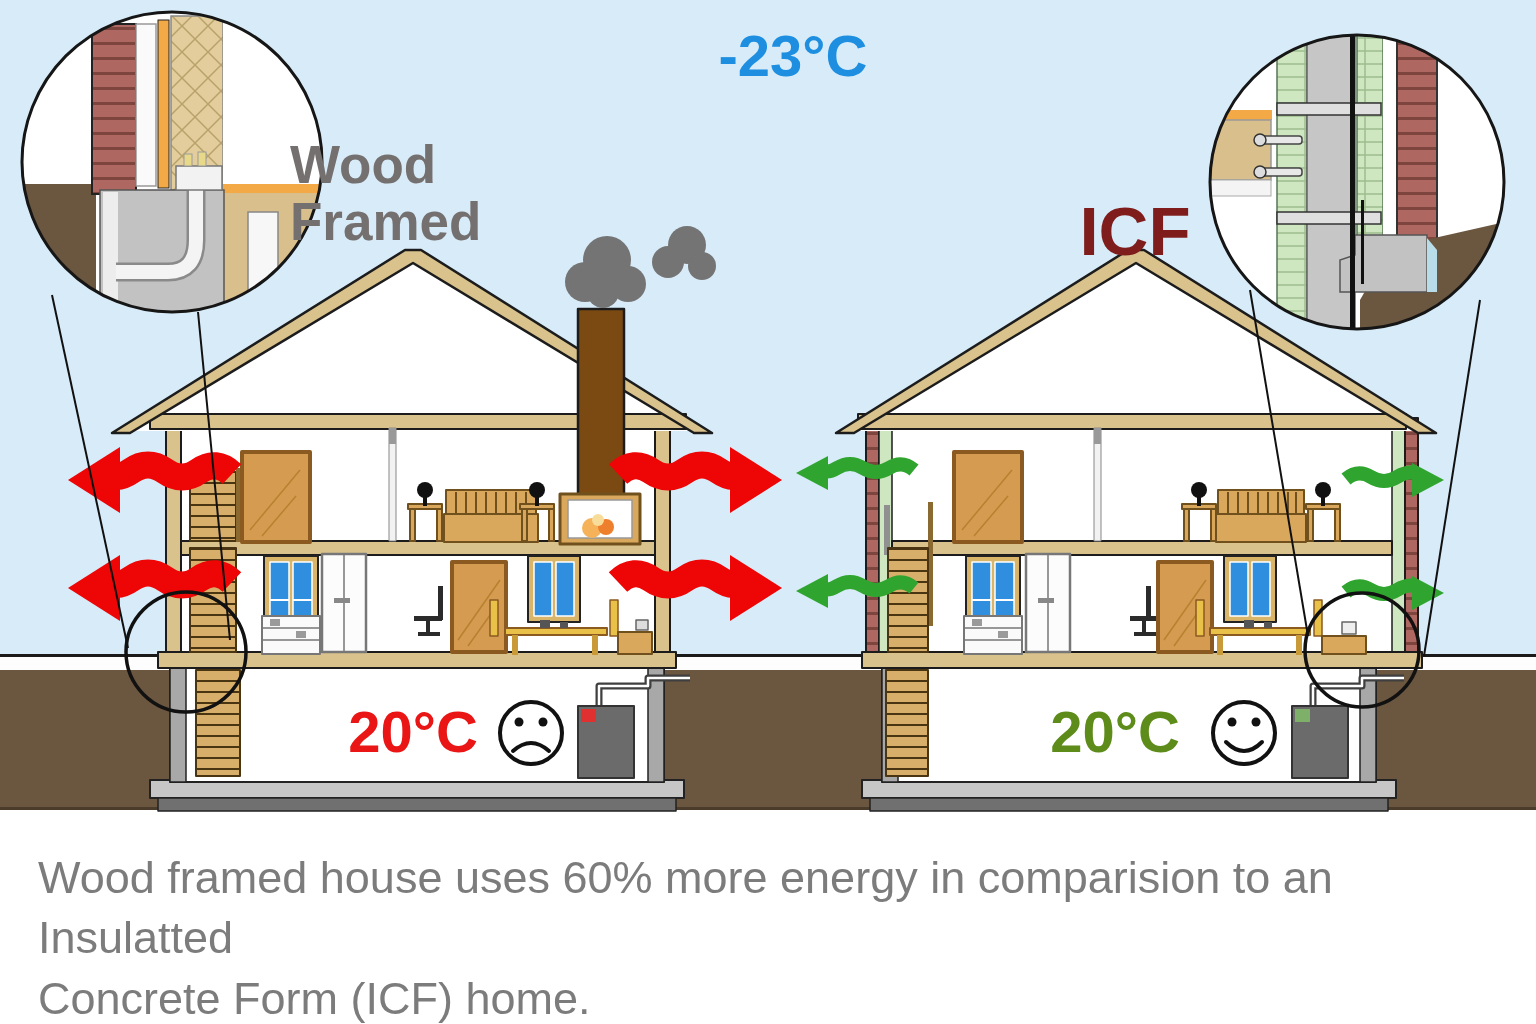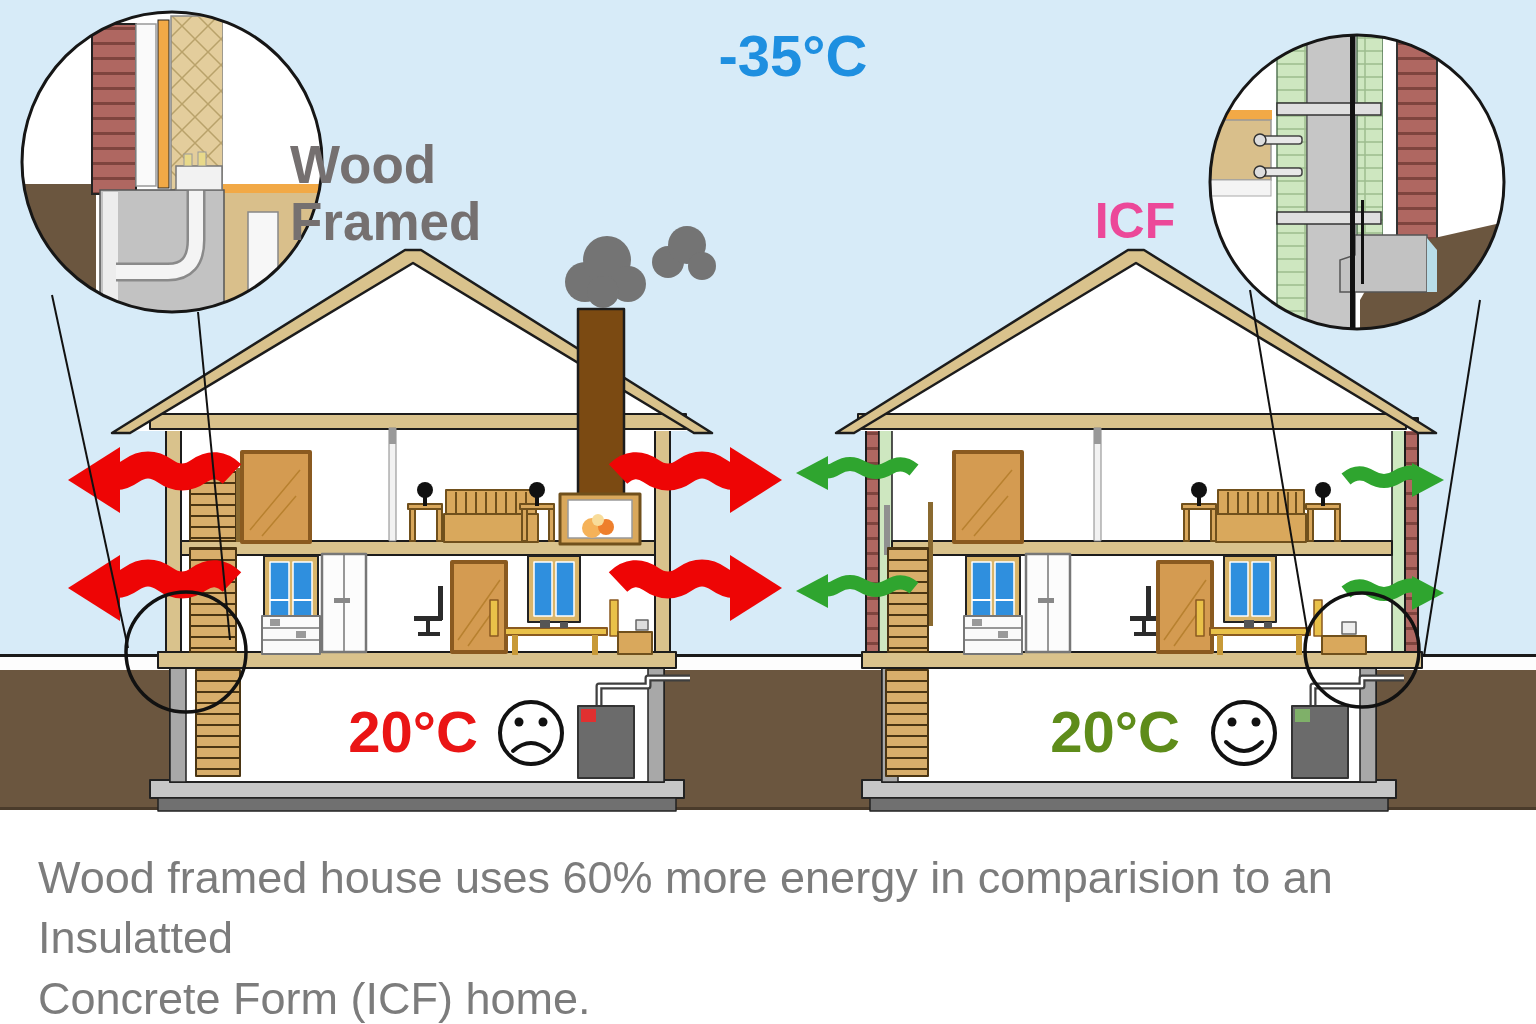--- a/index.html
+++ b/index.html
@@ -5,21 +5,21 @@
   html,body{margin:0;padding:0;background:#fff;}
   .scene{position:relative;width:1536px;height:1024px;overflow:hidden;background:#fff;
          font-family:"Liberation Sans", sans-serif;}
   .sky{position:absolute;left:0;top:0;width:1536px;height:654px;background:#D7EBF8;}
   .grade{position:absolute;left:0;top:654px;width:1536px;height:16px;background:#FDFDFD;border-top:3px solid #1a1a1a;box-sizing:border-box;}
   .ground{position:absolute;left:0;top:670px;width:1536px;height:140px;background:#6B563F;border-bottom:3px solid #4a3b2b;box-sizing:border-box;}
   svg.art{position:absolute;left:0;top:0;width:1536px;height:1024px;}
   .label{position:absolute;white-space:pre-line;}
   .outside-temp{left:688px;top:22px;width:210px;text-align:center;font-size:58px;font-weight:600;color:#1E8FE0;}
   .wood-label{left:290px;top:136px;width:270px;text-align:left;font-size:53px;line-height:1.08;font-weight:600;color:#757070;}
-  .icf-label{left:1075px;top:192px;width:120px;text-align:center;font-size:50px;font-weight:600;color:#ec4899;}
+  .icf-label{left:1075px;top:192px;width:120px;text-align:center;font-size:69px;font-weight:600;color:#7f1d1d;}
   .temp-red{left:348px;top:698px;width:130px;text-align:center;font-size:58px;font-weight:600;color:#EA1515;}
   .temp-green{left:1050px;top:698px;width:130px;text-align:center;font-size:58px;font-weight:600;color:#5E8C1A;}
   .caption{left:38px;top:848px;width:1480px;font-size:45px;line-height:1.34;font-weight:400;color:#7C7C7C;}
 </style>
 </head>
 <body>
 
 <div class="scene">
   <div class="sky"></div>
   <div class="grade"></div>
@@ -392,21 +392,21 @@
           <rect x="1258" y="136" width="44" height="8" rx="3" fill="#E8E8E8" stroke="#444" stroke-width="1.5"></rect>
           <circle cx="1260" cy="140" r="6" fill="#DDD" stroke="#333" stroke-width="1.5"></circle>
           <rect x="1258" y="168" width="44" height="8" rx="3" fill="#E8E8E8" stroke="#444" stroke-width="1.5"></rect>
           <circle cx="1260" cy="172" r="6" fill="#DDD" stroke="#333" stroke-width="1.5"></circle>
         </g>
       </g>
       <circle cx="1357" cy="182" r="147" fill="none" stroke="#161616" stroke-width="3"></circle>
     </g>
   </svg>
 
-  <div class="label outside-temp">-35°C</div>
+  <div class="label outside-temp">-23°C</div>
   <div class="label wood-label">Wood
 Framed</div>
   <div class="label icf-label">ICF</div>
   <div class="label temp-red">20°C</div>
   <div class="label temp-green">20°C</div>
   <div class="label caption">Wood framed house uses 60% more energy in comparision to an Insulatted
 Concrete Form (ICF) home.</div>
 </div>
 
 </body></html>

